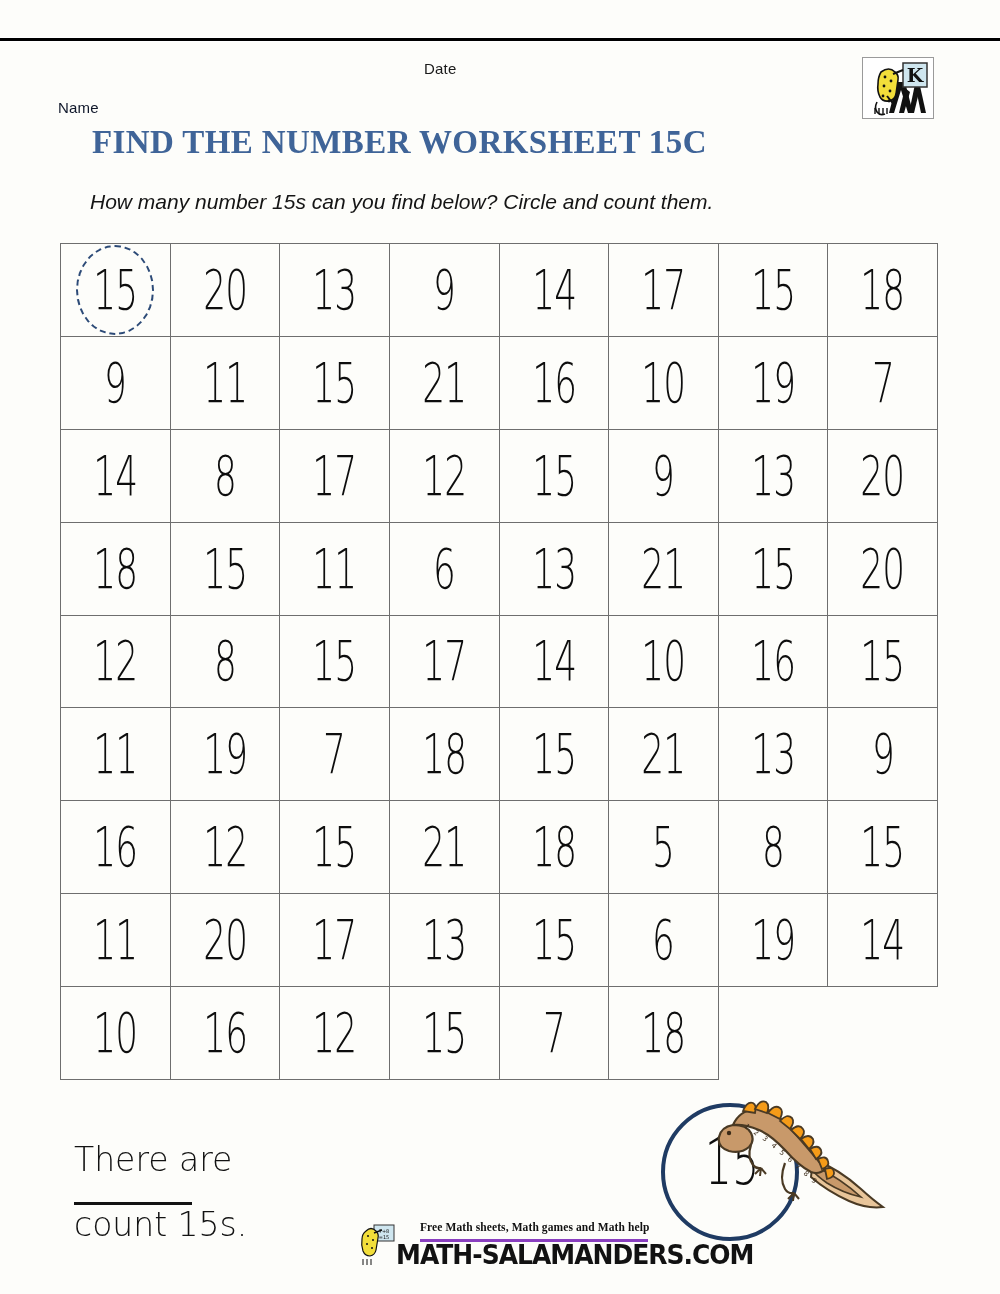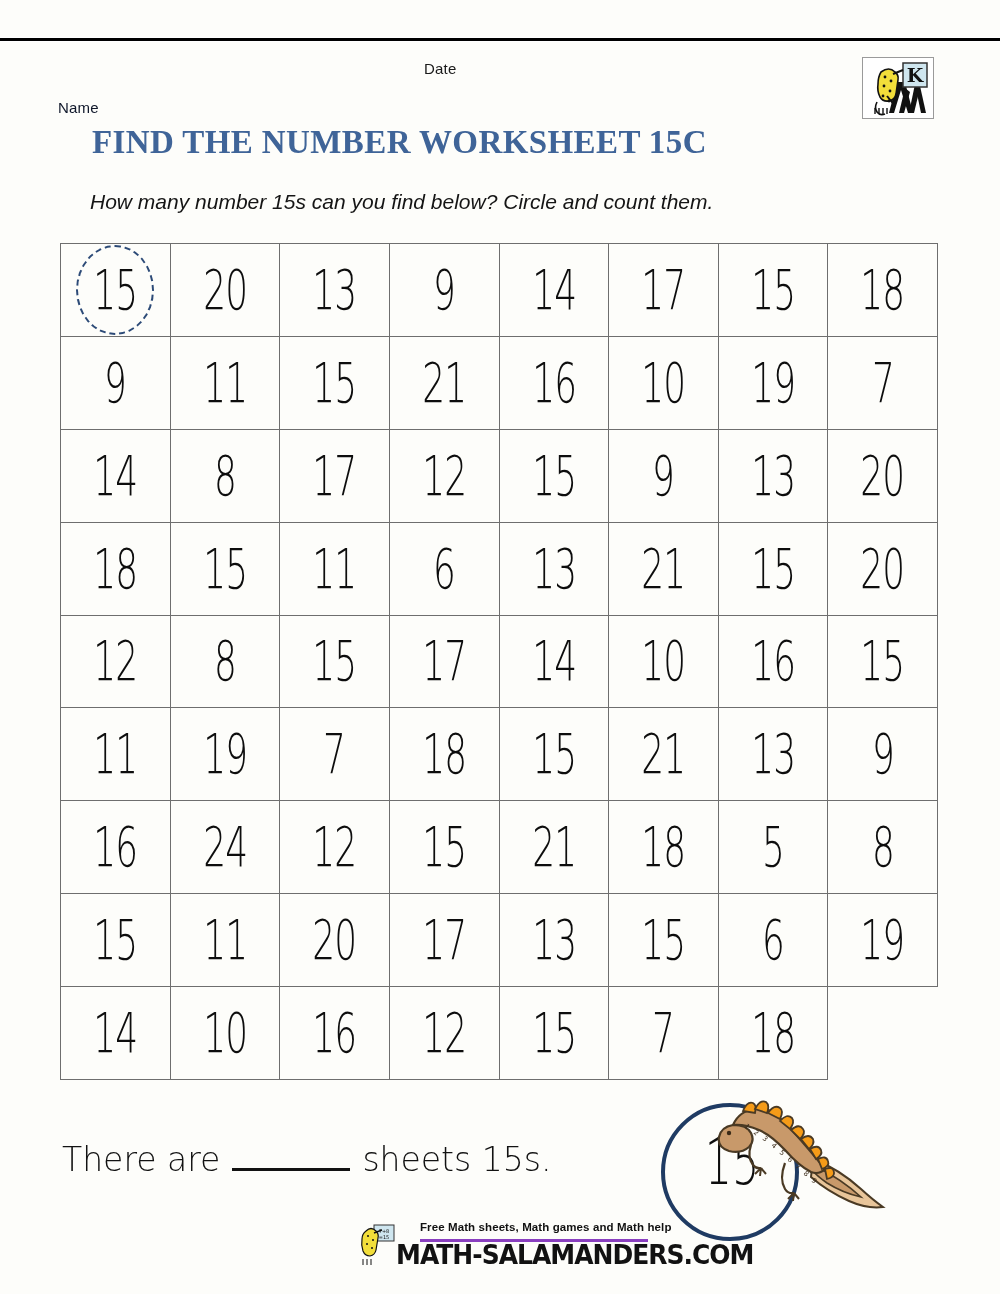--- a/index.html
+++ b/index.html
@@ -137,20 +137,21 @@
     position: absolute;
     left: 62px;
     top: 1140px;
     font-family: "DejaVu Sans", sans-serif;
     font-weight: 300;
     font-size: 33px;
     color: #121212;
     white-space: nowrap;
     display: flex;
     align-items: baseline;
+    flex-direction: column;
   }
   .answer-line .blank {
     display: inline-block;
     width: 118px;
     border-bottom: 3px solid #121212;
     margin: 0 12px;
     height: 26px;
   }
 
   
@@ -200,20 +201,21 @@
   }
   .footer-tag {
     position: absolute;
     left: 62px;
     top: 2px;
     font-size: 11.5px;
     font-weight: bold;
     color: #111111;
     white-space: nowrap;
     letter-spacing: .1px;
+    font-family: Liberation Serif, serif;
   }
   .footer-rule {
     position: absolute;
     left: 62px;
     top: 20px;
     width: 228px;
     height: 3px;
     background: #8a3fc0;
   }
   .footer-domain {
@@ -419,23 +421,20 @@
       <div class="cell">
         <span class="num">13</span>
       </div>
       <div class="cell">
         <span class="num">9</span>
       </div>
       <div class="cell">
         <span class="num">16</span>
       </div>
       <div class="cell">
-        <span class="num">24</span>
-      </div>
-      <div class="cell">
         <span class="num">12</span>
       </div>
       <div class="cell">
         <span class="num">15</span>
       </div>
       <div class="cell">
         <span class="num">21</span>
       </div>
       <div class="cell">
         <span class="num">18</span>
@@ -489,21 +488,21 @@
         <span class="num">7</span>
       </div>
       <div class="cell">
         <span class="num">18</span>
       </div>
     </div>
 
   <div class="answer-line">
     <span>There are</span>
     <span class="blank"></span>
-    <span>sheets 15s.</span>
+    <span>count 15s.</span>
   </div>
 
   <div class="mascot">
     <div class="mascot-circle"></div>
     <div class="mascot-num">15</div>
     <svg width="178" height="130" viewBox="0 0 178 130">
 
       <path d="M96 62 q26 10 48 30 q12 11 22 18 q-16 2 -34 -6 q-22 -10 -38 -24 Z" fill="#e8c59a" stroke="#4a3a24" stroke-width="2"></path>
       <path d="M100 70 q24 12 44 30 q-18 -4 -34 -14 q-10 -7 -14 -12 Z" fill="#c8996a" stroke="#4a3a24" stroke-width="1.6"></path>
 

